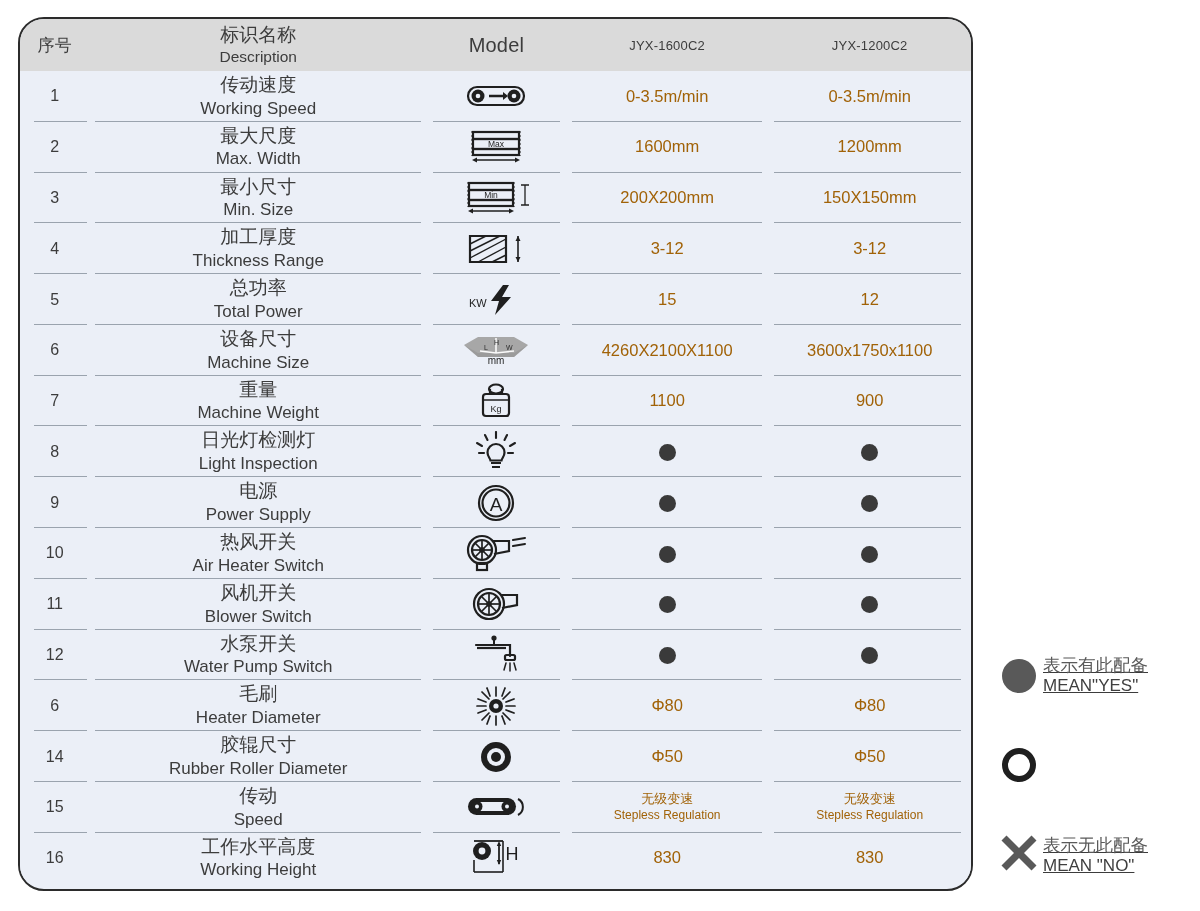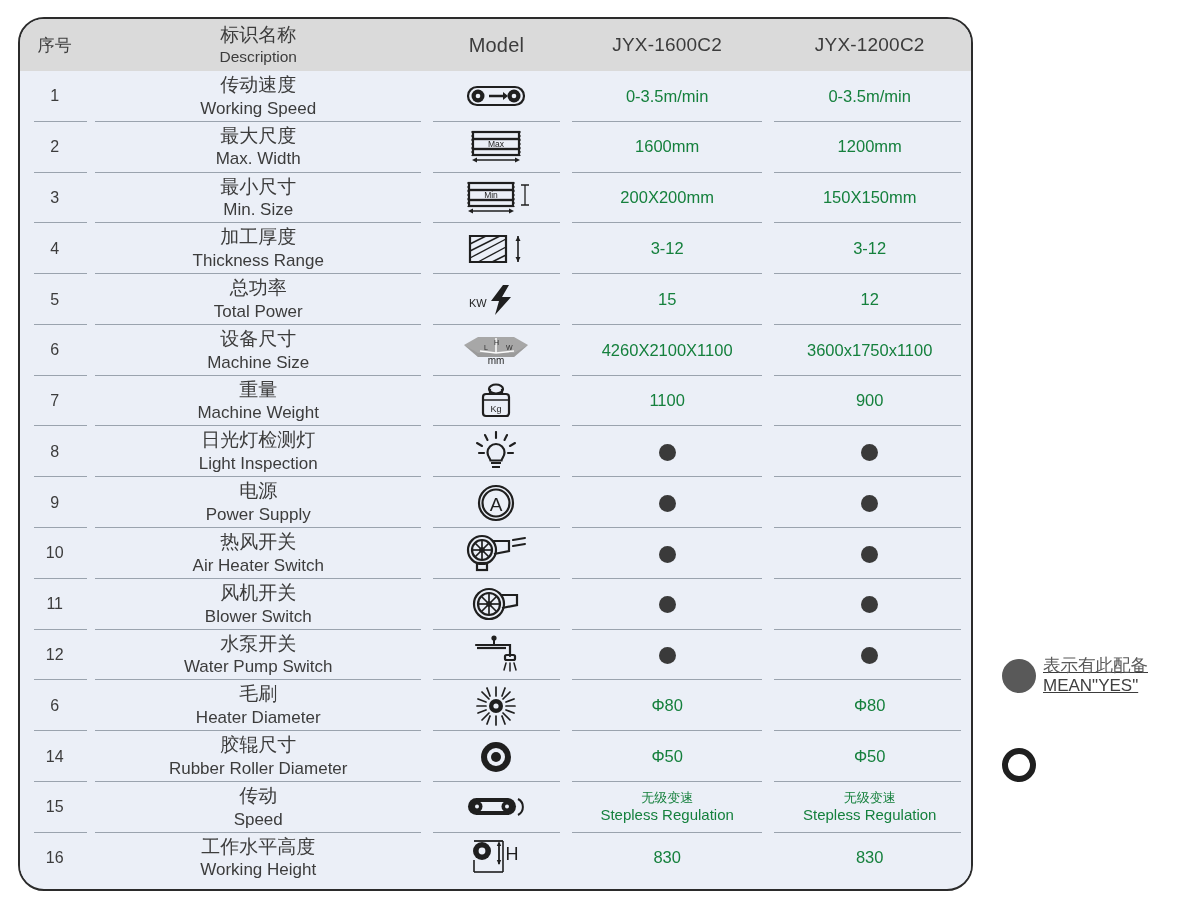--- a/index.html
+++ b/index.html
@@ -36,21 +36,21 @@
     background:#dadada;
     height:52px;
     font-weight:400;
     color:#3c3c3c;
     vertical-align:middle;
     padding:0;
     border:0;
   }
   .h-cn{font-size:19px;line-height:1.25;display:block;}
   .h-en{font-size:15.5px;line-height:1.25;display:block;}
-  .h-single{font-size:19px;letter-spacing:.2px;}
+  .h-single{font-size:13px;letter-spacing:.2px;}
   .h-model{font-size:20px;}
   .h-idx{font-size:17px;}
 
   tbody tr{height:45.6px;}
   tbody td{
     padding:0;
     text-align:center;
     vertical-align:middle;
     background:#ebeff7;
     border:0;
@@ -61,23 +61,23 @@
     position:absolute;left:6px;right:6px;top:-1px;
     height:1px;background:#9aa3ae;
   }
   tbody tr:not(:first-child) td.no-col .rule{left:14px;right:2px;}
   tbody tr:not(:first-child) td.val-col.last .rule{right:10px;}
 
   .cell-pad{padding:2px 4px;}
   .idx{font-size:16px;color:#3c3c3c;}
   .d-cn{font-size:19px;line-height:1.3;display:block;}
   .d-en{font-size:17px;line-height:1.3;display:block;}
-  .val{font-size:16.5px;color:#15803d;line-height:1.3;}
-  .val .v-cn{font-size:13px;display:block;line-height:1.25;}
-  .val .v-en{font-size:15px;display:block;line-height:1.25;}
+  .val{font-size:16.5px;color:#a16207;line-height:1.3;}
+  .val .v-cn{font-size:13px;display:block;line-height:1.25;font-family:Liberation Mono, monospace;}
+  .val .v-en{font-size:12px;display:block;line-height:1.25;}
 
   .dot{
     display:inline-block;width:17px;height:17px;border-radius:50%;
     background:#3a3a3a;vertical-align:middle;
   }
   .icon-wrap{display:flex;align-items:center;justify-content:center;height:100%;}
 
   
   #legend{
     position:absolute;left:997px;top:655px;width:200px;
@@ -722,13 +722,25 @@
      <div class="legend-text">
        <span class="lg-cn">表示有此配备</span>
        <span class="lg-en">MEAN"YES"</span>
      </div>
     </div>
     <div class="legend-row">
       <div class="legend-mark">
         <div class="mk-open"></div>
       </div>
     </div>
+    <div class="legend-row">
+      <div class="legend-mark">
+        <div><svg width="38" height="38" viewBox="0 0 38 38">
+            <line x1="4" y1="4" x2="34" y2="34" stroke="#595959" stroke-width="7" stroke-linecap="butt"></line>
+            <line x1="34" y1="4" x2="4" y2="34" stroke="#595959" stroke-width="7" stroke-linecap="butt"></line>
+          </svg></div>
+      </div>
+     <div class="legend-text">
+       <span class="lg-cn">表示无此配备</span>
+       <span class="lg-en">MEAN "NO"</span>
+     </div>
+    </div>
   </div>
 
 </body></html>

